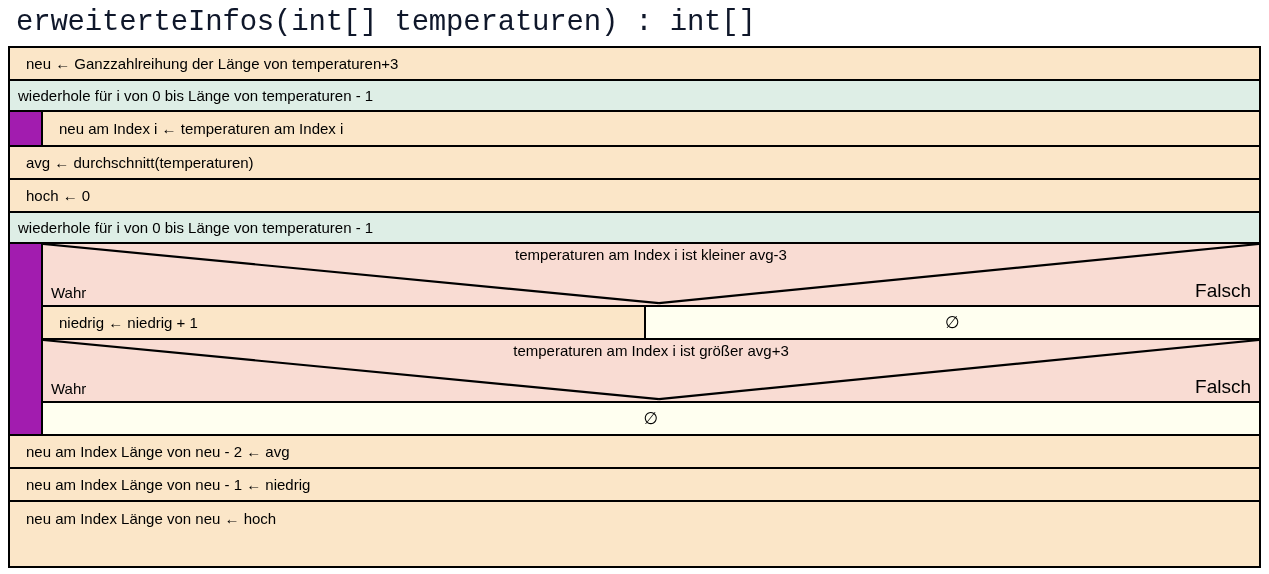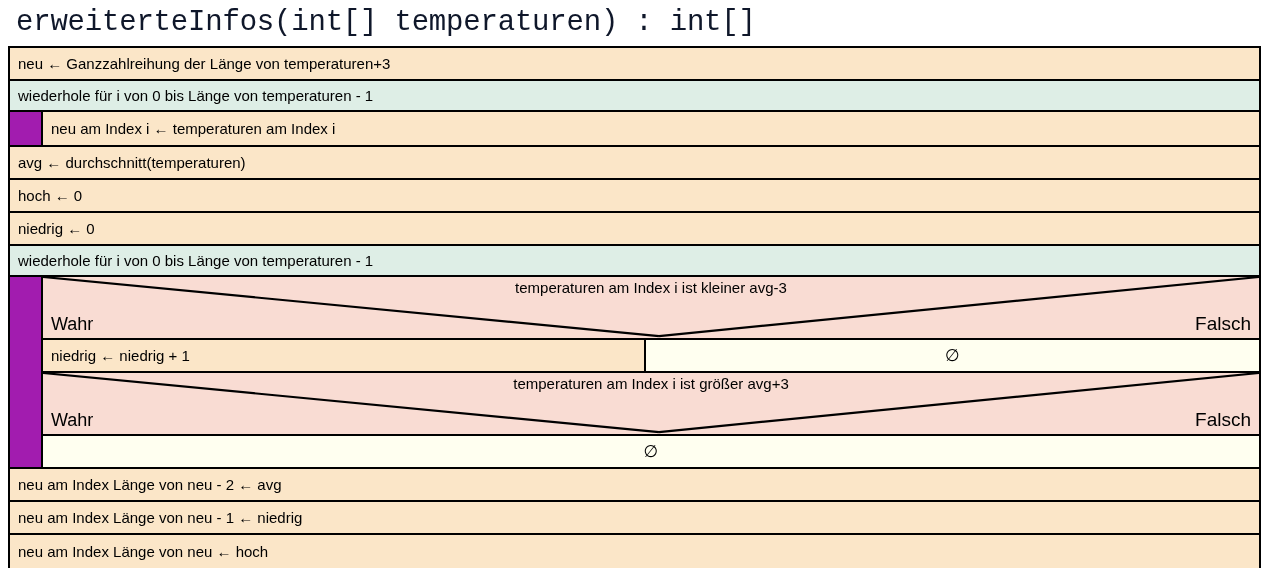--- a/index.html
+++ b/index.html
@@ -55,21 +55,21 @@
     border-bottom: 2px solid #000000;
     background: #FBE6C8;
     font-size: 15px;
     color: #000000;
     display: flex;
     align-items: center;
   }
   .row:last-child { border-bottom: none; }
 
   .row-text {
-    padding-left: 8px;
+    padding-left: 16px;
     white-space: nowrap;
     font-size: 15px;
     line-height: 1;
   }
 
   .stmt { height: 33px; }
 
   
   .loop {
     position: relative;
@@ -125,21 +125,21 @@
     font-size: 15px;
     line-height: 1;
     color: #000000;
     white-space: nowrap;
     pointer-events: none;
   }
   .cond-true-label {
     position: absolute;
     left: 8px;
     bottom: 5px;
-    font-size: 18px;
+    font-size: 15px;
     line-height: 1;
     color: #000000;
   }
   .cond-false-label {
     position: absolute;
     right: 8px;
     bottom: 5px;
     font-size: 19px;
     line-height: 1;
     color: #000000;
@@ -199,23 +199,20 @@
     </div>
 
     <div class="row stmt">
       <span class="row-text">avg ← durchschnitt(temperaturen)</span>
     </div>
 
     <div class="row stmt">
       <span class="row-text">hoch ← 0</span>
     </div>
 
-    <div class="row stmt">
-      <span class="row-text">niedrig ← 0</span>
-    </div>
 
     <div class="loop">
       <div class="loop-header">
         <span class="row-text">wiederhole für i von 0 bis Länge von temperaturen - 1</span>
       </div>
       <div class="loop-body">
 
         <div class="cond">
           <div class="cond-head">
             <svg viewBox="0 0 1218 63" preserveAspectRatio="none">

